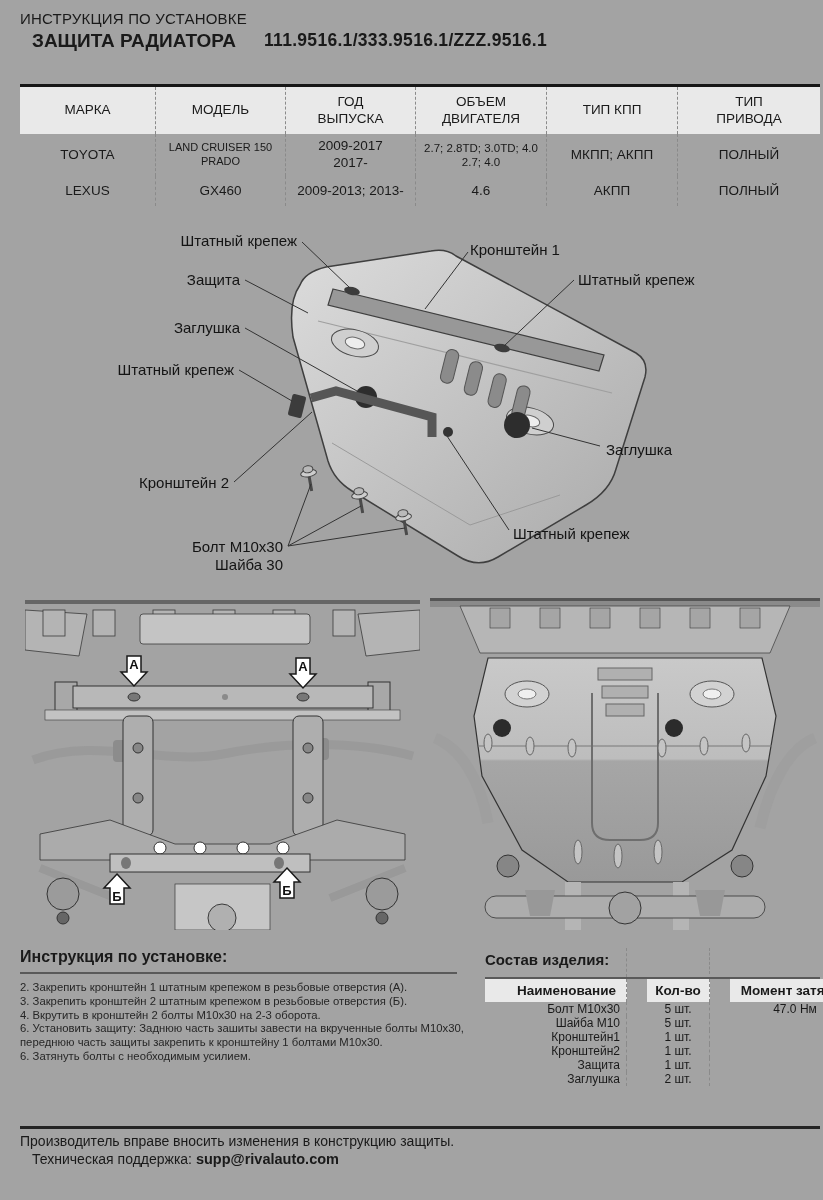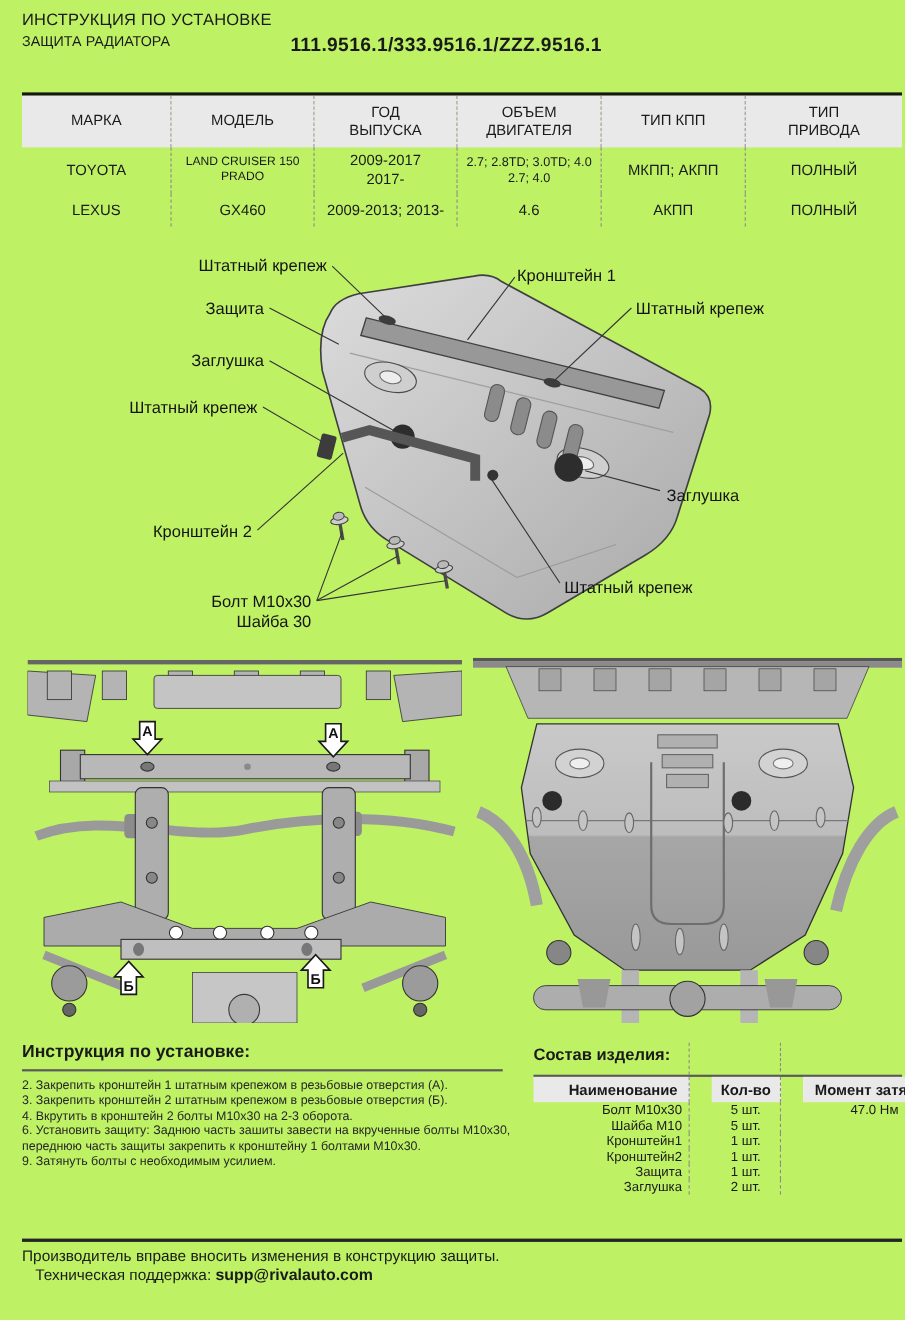--- a/index.html
+++ b/index.html
@@ -1,22 +1,22 @@
 <!DOCTYPE html>
 <html><head>
 <meta charset="utf-8">
 <style>
   html,body{margin:0;padding:0;background:#fff;}
-  .page{position:relative;width:823px;height:1200px;background:#bef264;overflow:hidden;
+  .page{position:relative;width:823px;height:1200px;background:#a3a3a3;overflow:hidden;
         font-family:"Liberation Sans",sans-serif;color:#1a1a1a;}
   .abs{position:absolute;}
 
   
   .title1{left:20px;top:10px;font-size:15px;letter-spacing:.2px;}
-  .title2{left:20px;top:30px;font-size:13px;font-weight:normal;}
+  .title2{left:32px;top:30px;font-size:19px;font-weight:bold;}
   .partnums{left:264px;top:30px;font-size:17.5px;font-weight:bold;letter-spacing:.3px;}
 
   
   .fit-table{left:20px;top:84px;width:800px;border-top:3px solid #161616;}
   .fit-row{display:grid;grid-template-columns:136px 130px 130px 131px 131px 142px;}
   .fit-cell{border-right:1px dashed #8a8a8a;display:flex;align-items:center;justify-content:center;
             text-align:center;white-space:pre-line;font-size:13.5px;line-height:1.25;}
   .fit-cell:last-child{border-right:none;}
   .fit-head .fit-cell{height:47px;background:#e9e9e9;}
   .fit-r1 .fit-cell{height:42px;}
@@ -315,21 +315,21 @@
   </svg>
 
   <div class="abs instructions">
     <div class="inst-heading">Инструкция по установке:</div>
     <div class="inst-rule"></div>
     <div class="inst-steps">
       <div>2. Закрепить кронштейн 1 штатным крепежом в резьбовые отверстия (А).</div>
       <div>3. Закрепить кронштейн 2 штатным крепежом в резьбовые отверстия (Б).</div>
       <div>4. Вкрутить в кронштейн 2 болты М10х30 на 2-3 оборота.</div>
       <div>6. Установить защиту: Заднюю часть зашиты завести на вкрученные болты М10х30, переднюю часть защиты закрепить к кронштейну 1 болтами М10х30.</div>
-      <div>9. Затянуть болты с необходимым усилием.</div>
+      <div>6. Затянуть болты с необходимым усилием.</div>
     </div>
   </div>
 
   <div class="abs comp">
     <div class="comp-grid comp-title-row">
       <div class="comp-cell comp-heading">Состав изделия:</div>
       <div class="comp-cell"></div>
       <div class="comp-cell last"></div>
     </div>
     <div class="comp-rule"></div>

